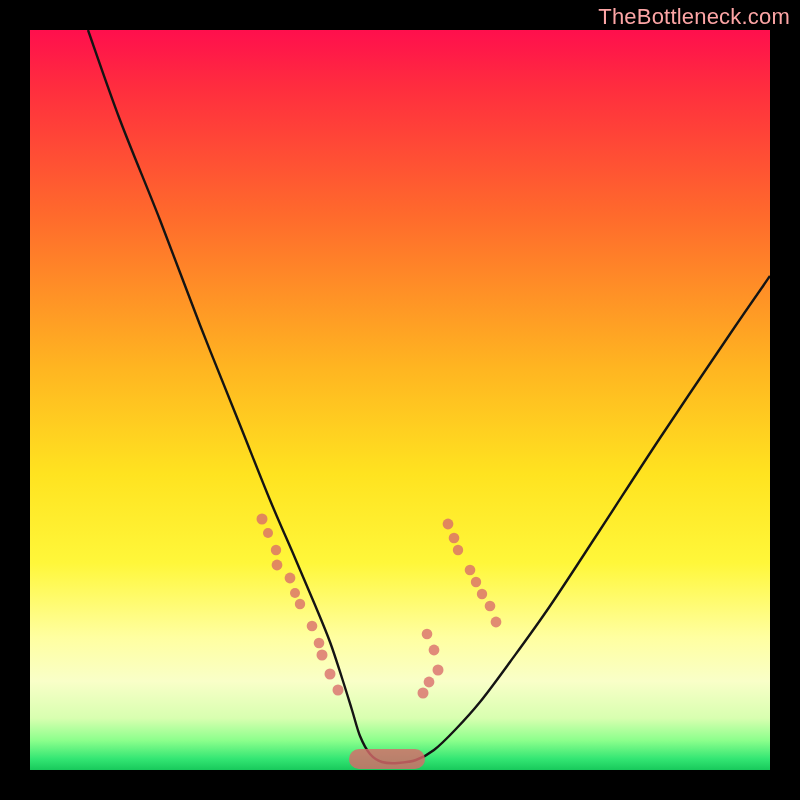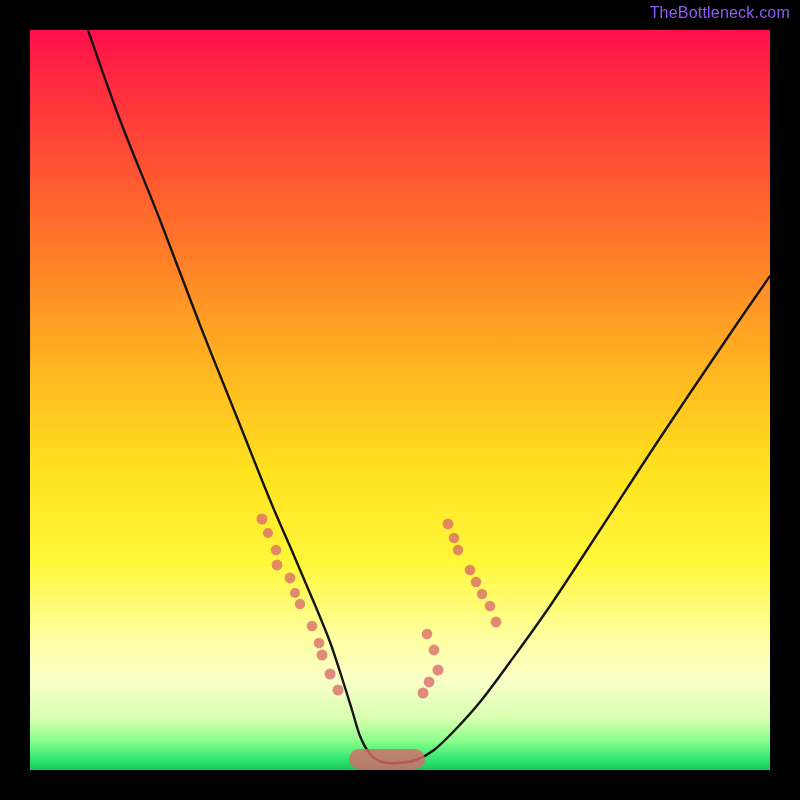--- a/index.html
+++ b/index.html
@@ -38,22 +38,22 @@
       #d8ffb0 93%,
       #8cff8c 96%,
       #33e673 98.5%,
       #18c95b 100%
     );
   }
   .watermark {
     position: absolute;
     top: 4px;
     right: 10px;
-    color: #8b5cf6;
-    font-size: 16px;
+    color: #fca5a5;
+    font-size: 22px;
     font-weight: 500;
     letter-spacing: 0.2px;
     user-select: none;
   }
   svg.curve {
     position: absolute;
     top: 0;
     left: 0;
     width: 740px;
     height: 740px;

